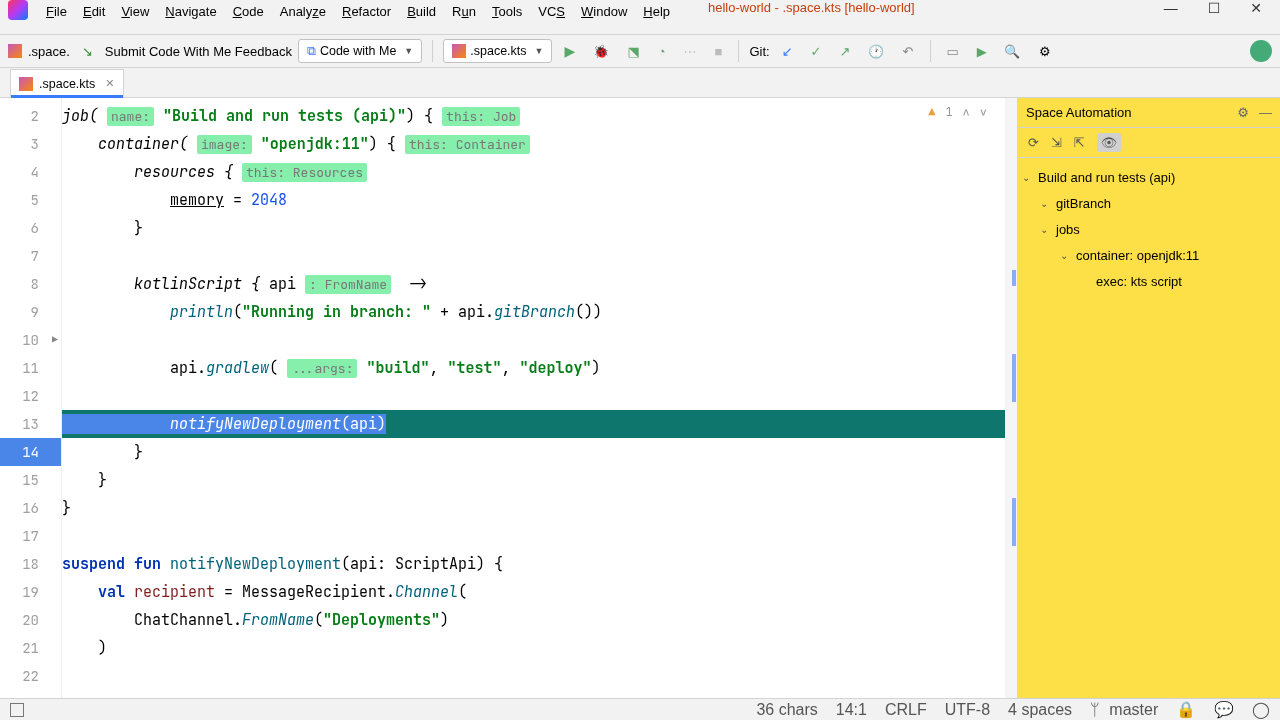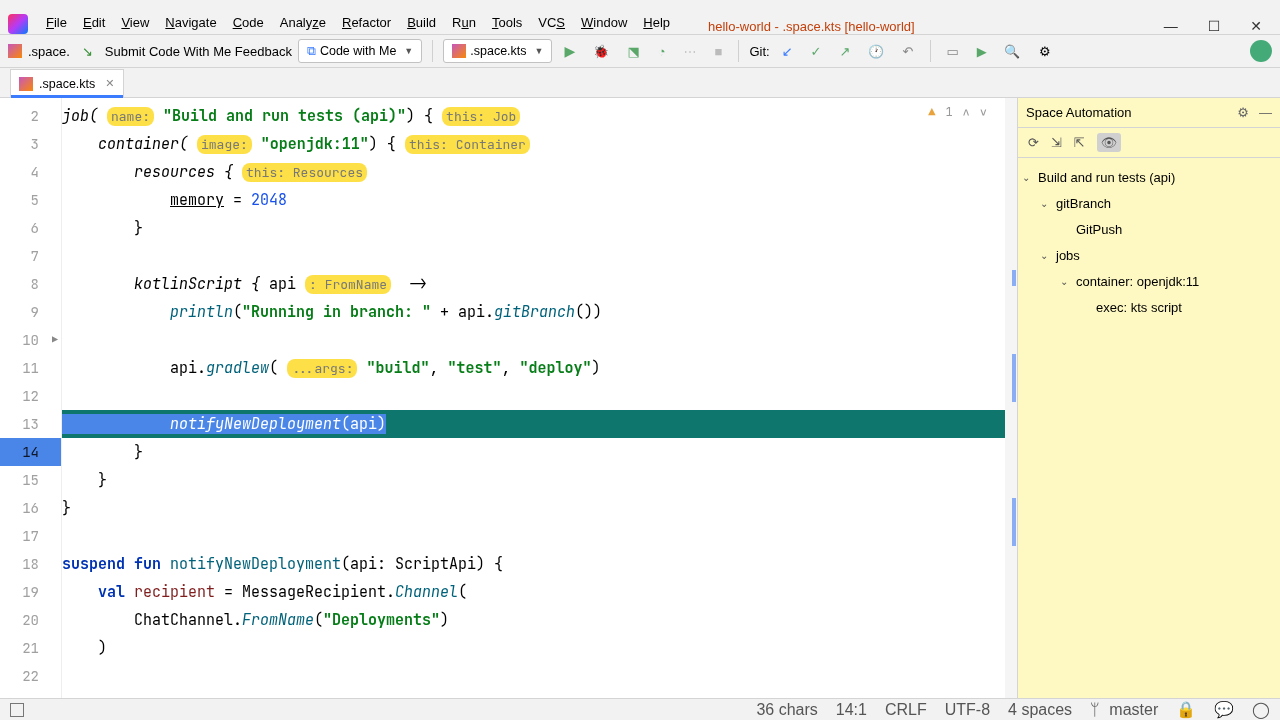--- a/index.html
+++ b/index.html
@@ -1,19 +1,19 @@
 <!DOCTYPE html>
 <html><head>
 <meta charset="utf-8">
 <style>
   * { margin: 0; padding: 0; box-sizing: border-box; }
   body { font-family: "Segoe UI", Arial, sans-serif; font-size: 13px; color: #000; background: #f2f2f2; overflow: hidden; width: 1280px; height: 720px; }
   
   
-  .menubar { height: 34px; background: #f2f2f2; display: flex; align-items: flex-end; padding: 0 8px; }
+  .menubar { height: 34px; background: #f2f2f2; display: flex; align-items: flex-start; padding: 0 8px; }
   .app-icon { width: 20px; height: 20px; background: linear-gradient(135deg,#fe315d 0%,#b53bf7 50%,#087cfa 100%); border-radius: 4px; margin-right: 10px; }
   .menu-item  { padding: 4px 8px; cursor: default; }
   .menu-item u { text-decoration: underline; }
   .title      { margin-left: 30px; color: #c2410c; }
   .win-ctrls  { margin-left: auto; display: flex; gap: 30px; padding-right:10px; font-size:14px; color:#333; }
   
   
   .toolbar { height: 34px; background:#f2f2f2; border-top:1px solid #d4d4d4; border-bottom:1px solid #d4d4d4; display:flex; align-items:center; padding:0 8px; gap:6px; }
   .tb-btn   { height:24px; padding:0 8px; display:flex; align-items:center; gap:4px; background:#fff; border:1px solid #c2c2c2; border-radius:3px; font-size:12.5px; }
   .tb-flat  { height:24px; padding:0 6px; display:flex; align-items:center; }
@@ -37,37 +37,37 @@
   
   .editor { flex:1; display:flex; background:#fff; border-right:1px solid #d4d4d4; position:relative; }
   .gutter { width:62px; background:#fff; text-align:right; padding-top:4px; color:#a0a0a0; font-family:"JetBrains Mono","Consolas",monospace; font-size:14px; border-right:1px solid #eee;}
   .gutter div{ height:28px; line-height:28px; padding-right:22px; position:relative;}
   .gutter .play::after{content:"▶"; color:#888; position:absolute; right:3px; font-size:10px;}
   .gut-sel{ background:#4a86e8;}
   .code { flex:1; padding-top:4px; font-family:"JetBrains Mono","Consolas",monospace; font-size:15px; position:relative;}
   .line { height:28px; line-height:28px; white-space:pre; }
   .kw   { color:#0033b3; font-weight:bold;}
   .fn   { color:#000; font-style:italic;}
-  .hint { color:#787878; background:#fde047; font-style:normal; font-size:13px; padding:1px 4px; border-radius:8px;}
+  .hint { color:#787878; background:#86efac; font-style:normal; font-size:13px; padding:1px 4px; border-radius:2px;}
   .str  { color:#067d17; font-weight:bold;}
   .num  { color:#1750eb;}
   .id   { color:#7f1d1d;text-align:right;}
   .call { color:#00627a; font-style:italic;}
   .mem  { color:#000; text-decoration: underline;}
   .sel-line { background:#0f766e;}
   .sel-text { background:#4a86e8; color:#fff;}
   .sel-text * { color:#fff !important; background:transparent !important;}
   .fn-name { color:#00627a;}
   .warn-badge{ position:absolute; top:6px; right:30px; display:flex; align-items:center; gap:10px; font-size:12px; color:#999;}
   .warn-tri{color:#e8a33d;}
   .right-strip{position:absolute; right:0; top:0; bottom:0; width:12px; background:#f5f5f5;}
   .vchange{position:absolute; right:1px; width:4px; background:#8aadf4;}
   
   
-  .panel { width:262px; background:#fef9c3; display:flex; flex-direction:column;}
+  .panel { width:262px; background:#fde047; display:flex; flex-direction:column;}
   .panel-hd { height:30px; display:flex; align-items:center; padding:0 8px; border-bottom:1px solid #d4d4d4; font-size:13px;}
   .panel-hd .hd-icon{ margin-left:auto; display:flex; gap:10px; color:#666;}
   .panel-tb { height:30px; display:flex; align-items:center; gap:12px; padding:0 10px; border-bottom:1px solid #d4d4d4; color:#555;}
   .panel-tb .eye{ background:#d0d0d0; border-radius:3px; padding:2px 4px;}
   .tree { padding:6px 4px; font-size:13px;}
   .tree-row{ height:26px; display:flex; align-items:center; gap:4px;}
   .indent1{padding-left:18px;} .indent2{padding-left:38px;} .indent3{padding-left:58px;}
   .chev{font-size:10px; color:#555; width:12px;}
   
   
@@ -158,21 +158,21 @@
         <div>4</div>
         <div>5</div>
         <div>6</div>
         <div>7</div>
         <div>8</div>
         <div>9</div>
       <div class="play">10</div>
         <div>11</div>
         <div>12</div>
         <div>13</div>
-      <div class="gut-sel" style="color:#0f172a">14</div>
+      <div class="gut-sel" style="color:#ffffff">14</div>
       <div>15</div>
         <div>16</div>
         <div>17</div>
         <div>18</div>
         <div>19</div>
         <div>20</div>
         <div>21</div>
         <div>22</div>
     </div>
     <div class="code">
@@ -226,24 +226,20 @@
     </div>
     <div class="tree">
       <div class="tree-row">
           <span class="chev">⌄</span>
           <span>Build and run tests (api)</span>
         </div>
       <div class="tree-row indent1">
           <span class="chev">⌄</span>
           <span>gitBranch</span>
         </div>
-      <div class="tree-row indent2">
-          <span class="chev"></span>
-          <span>GitPush</span>
-        </div>
       <div class="tree-row indent1">
           <span class="chev">⌄</span>
           <span>jobs</span>
         </div>
       <div class="tree-row indent2">
           <span class="chev">⌄</span>
           <span>container: openjdk:11</span>
         </div>
       <div class="tree-row indent3">
           <span class="chev"></span>

